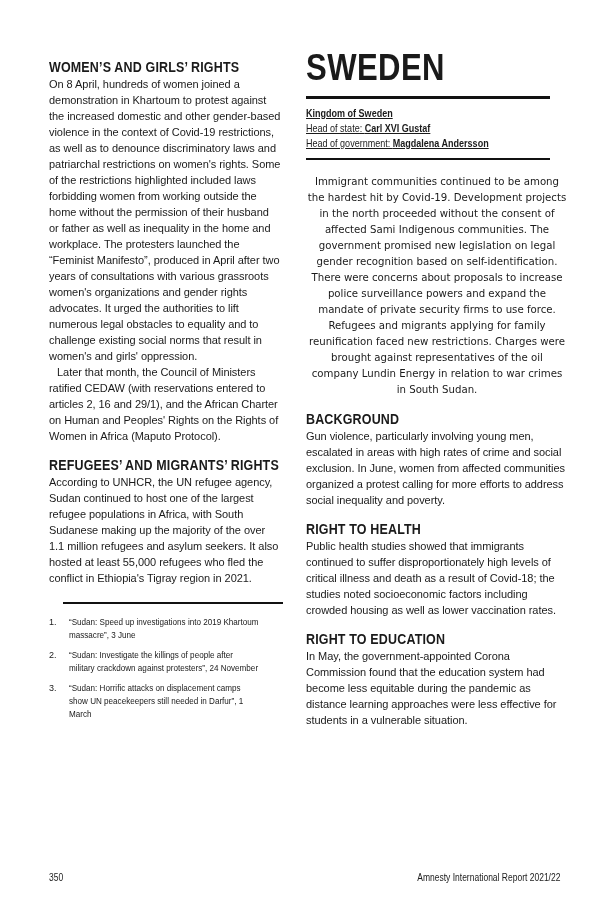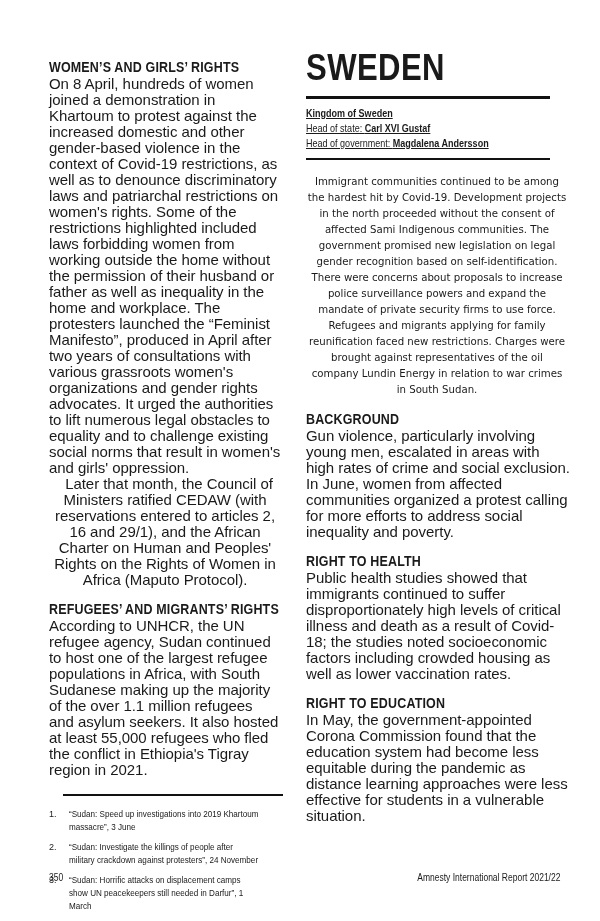--- a/index.html
+++ b/index.html
@@ -13,26 +13,26 @@
       font-size: 14.5px;
       letter-spacing: 0.2px;
       transform: scaleX(0.86);
       transform-origin: left;
       white-space: nowrap;
       margin: 0;
       line-height: 17px;
     }
     .body-text {
       font-family: "Liberation Sans", sans-serif;
-      font-size: 15px;
+      font-size: 11px;
       line-height: 16px;
       margin: 0;
       letter-spacing: -0.05px;
     }
-    .body-text.indent { text-indent: 8px; text-align: center; }
+    .body-text.indent { text-indent: 8px; }
     .spacer-s { height: 13px; }
     .country-title {
       font-family: "Liberation Sans", sans-serif;
       font-weight: bold;
       font-size: 37px;
       line-height: 40px;
       transform: scaleX(0.84);
       transform-origin: left;
       letter-spacing: 0.5px;
       margin: 2px 0 0 0;

